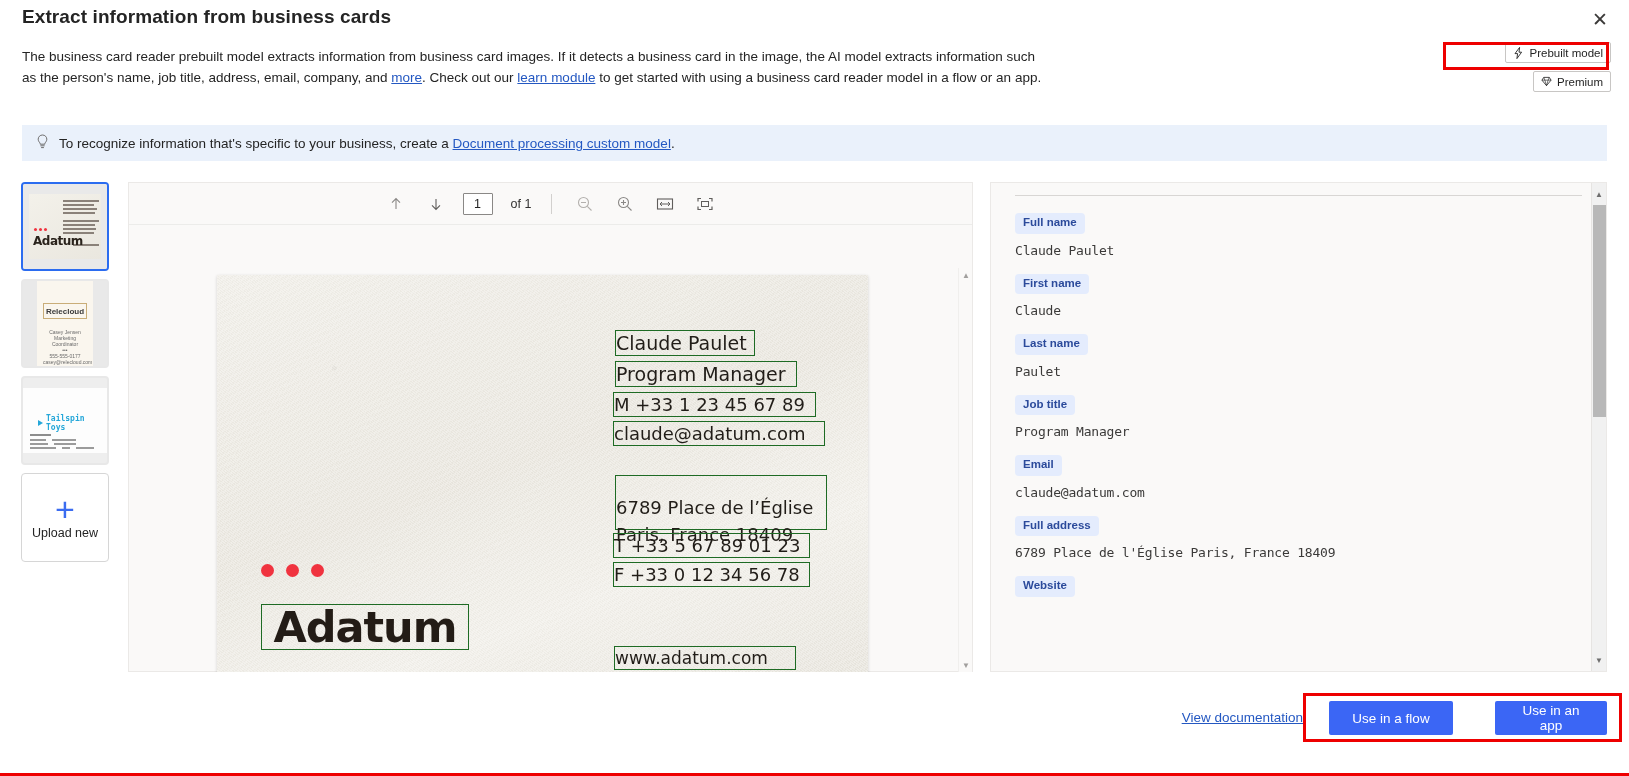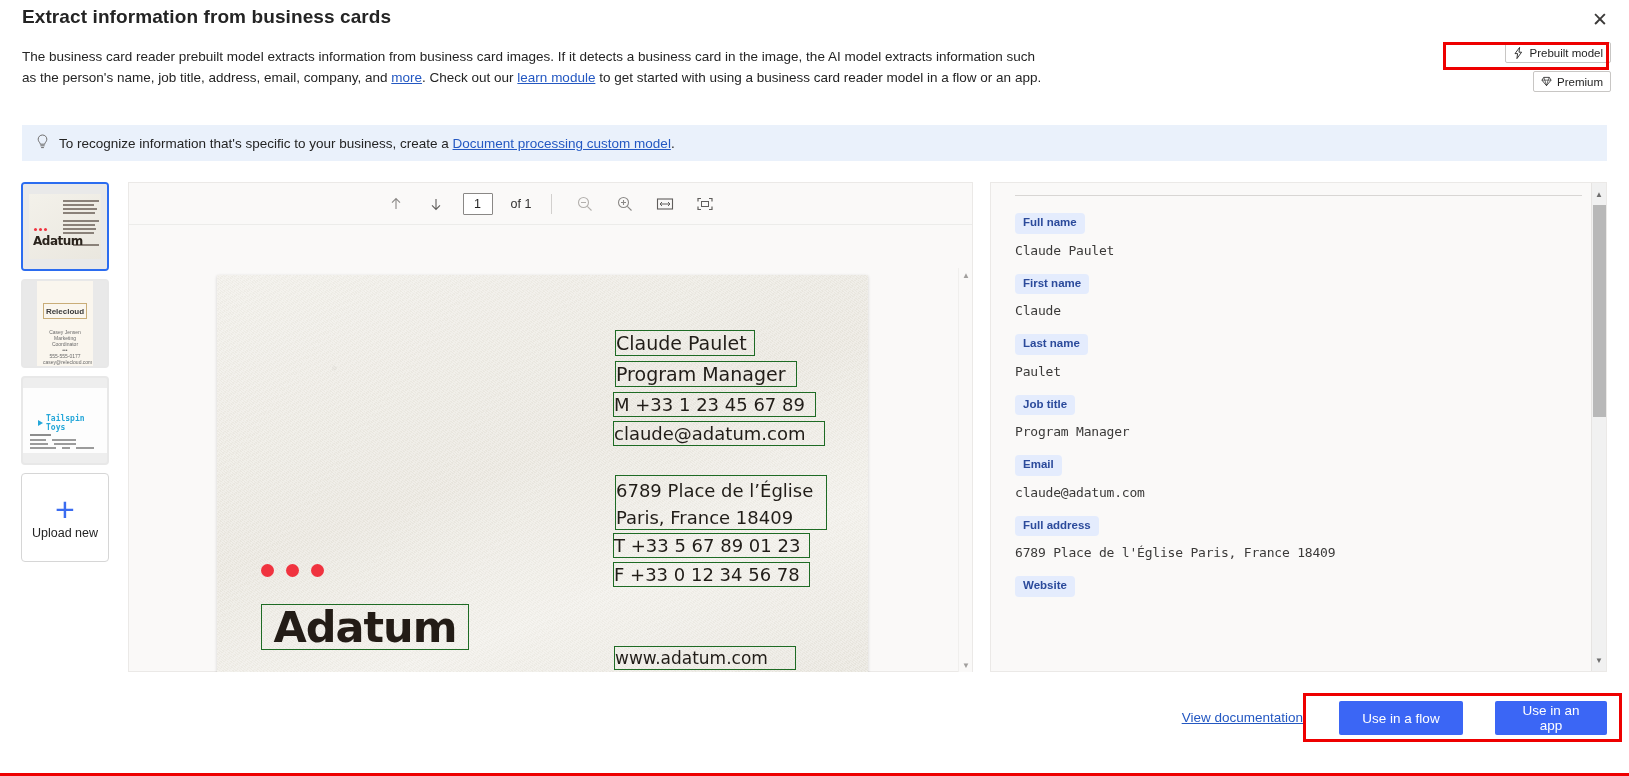--- a/index.html
+++ b/index.html
@@ -166,21 +166,21 @@
   .e-scroll .arrow.down { bottom:4px; }
   .doc-link {
     position:absolute; right:326px; top:710px;
     font-size:13.5px; color:#2458c2; text-decoration:underline; cursor:pointer;
   }
   .btn-primary {
     position:absolute; top:701px; height:34px; border:none; border-radius:2px;
     background:#3b66f5; color:#ffffff; font-size:13.5px; cursor:pointer;
     font-family:"Liberation Sans", sans-serif; padding:0 16px;
   }
-  #btn-flow { right:166px; width:124px; }
+  #btn-flow { right:176px; width:124px; }
   #btn-app  { right:22px; width:112px; }
   .bottom-red { position:absolute; left:0; bottom:0; width:100%; height:3px; background:#ee0000; }
 </style>
 </head>
 <body>
 
 <div class="dialog-title">Extract information from business cards</div>
 <button class="close-btn">✕</button>
 
 <div class="desc">
@@ -328,21 +328,21 @@
 
   <div class="viewer-canvas">
     <div class="card-img">
       <div class="card-noise"></div>
 
       <div class="ocr" style="left:398px;top:55px;width:140px;height:26px;font-size:19px;">Claude Paulet</div>
       <div class="ocr" style="left:398px;top:86px;width:182px;height:26px;font-size:19px;">Program Manager</div>
       <div class="ocr" style="left:396px;top:117px;width:203px;height:25px;font-size:18px;">M +33 1 23 45 67 89</div>
       <div class="ocr" style="left:396px;top:146px;width:212px;height:25px;font-size:18px;">claude@adatum.com</div>
 
-      <div class="ocr" style="left:398px;top:200px;width:212px;height:55px;font-size:18px;display:block;line-height:27px;padding-top:1px;">
+      <div class="ocr" style="left:398px;top:200px;width:212px;height:55px;font-size:18px;display:block;line-height:27px;padding-top:18px;">
         <div>6789 Place de l’Église</div>
         <div>Paris, France 18409</div>
       </div>
 
       <div class="ocr" style="left:396px;top:258px;width:197px;height:25px;font-size:18px;">T +33 5 67 89 01 23</div>
       <div class="ocr" style="left:396px;top:287px;width:197px;height:25px;font-size:18px;">F +33 0 12 34 56 78</div>
       <div class="ocr" style="left:397px;top:371px;width:182px;height:24px;font-size:17px;">www.adatum.com</div>
 
       <div class="dots" style="left:44px;top:289px;">
         <i></i>

